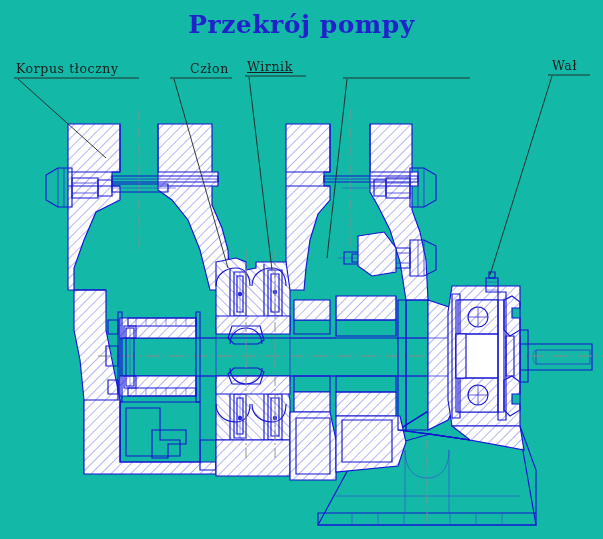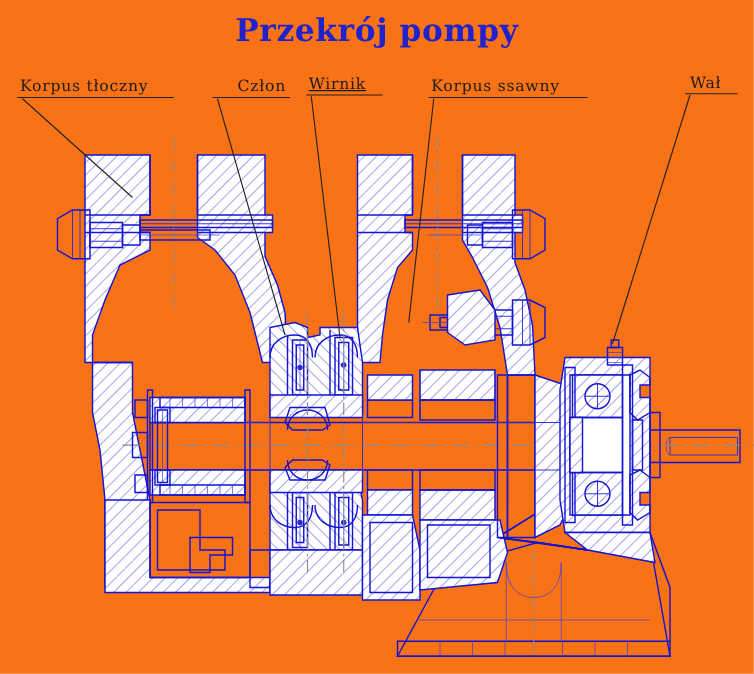--- a/index.html
+++ b/index.html
@@ -12,21 +12,21 @@
     width: 603px;
     height: 539px;
     overflow: hidden;
     font-family: "Liberation Serif", "DejaVu Serif", serif;
     position: relative;
   }
   #root {
     position: relative;
     width: 603px;
     height: 539px;
-    background: #f97316;
+    background: #14b8a6;
   }
   #title {
     position: absolute;
     left: 0;
     top: 10px;
     width: 603px;
     text-align: center;
     font-family: "DejaVu Serif", "Liberation Serif", serif;
     font-weight: bold;
     font-size: 25px;
@@ -353,17 +353,16 @@
 
     </g>
   </svg>
 
   <div class="callout-label" style="left:16px; top:61px;">Korpus tłoczny</div>
 
   <div class="callout-label" style="left:190px; top:61px;">Człon</div>
 
   <div class="callout-label" style="left:247px; top:59px;text-decoration:underline;">Wirnik</div>
 
-  <div class="callout-label" style="left:345px; top:61px;">Korpus ssawny</div>
 
   <div class="callout-label" style="left:552px; top:58px;">Wał</div>
 
 </div>
 
 </body></html>

